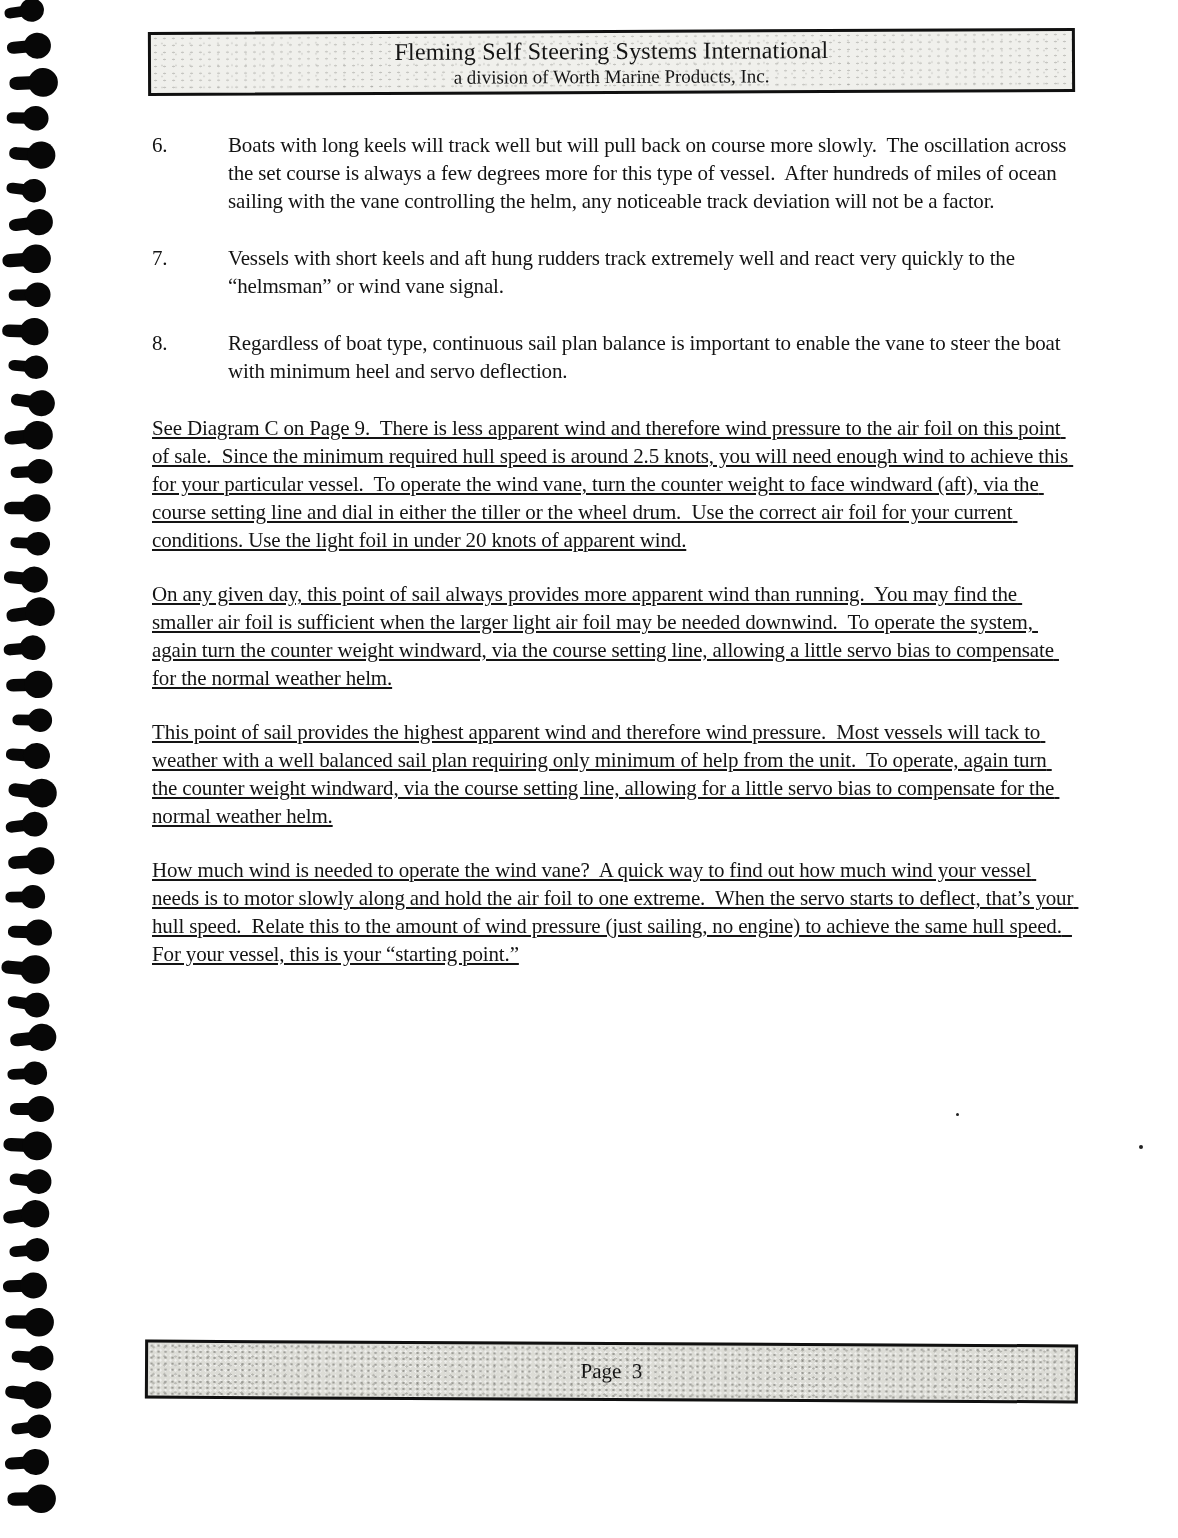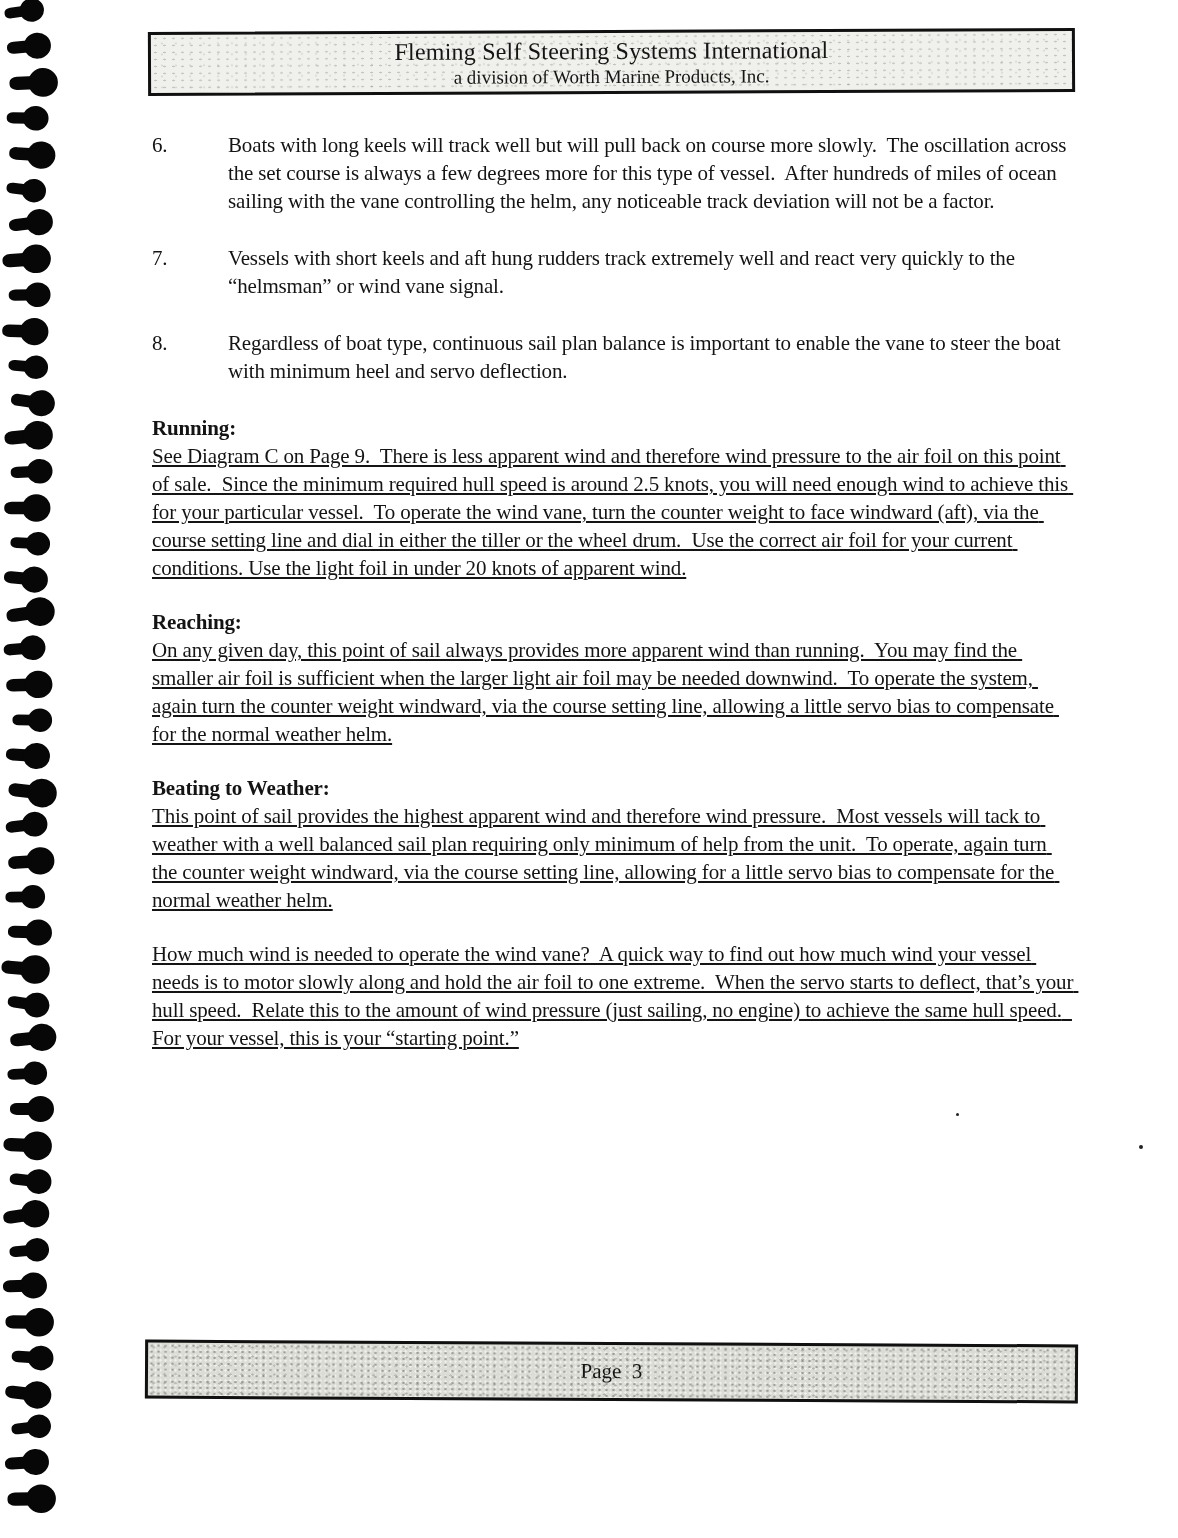--- a/index.html
+++ b/index.html
@@ -137,31 +137,28 @@
     <div class="list-num">7.</div>
     <div class="list-text">Vessels with short keels and aft hung rudders track extremely well and react very quickly to the “helmsman” or wind vane signal.</div>
   </div>
 
   <div class="list-item">
     <div class="list-num">8.</div>
     <div class="list-text">Regardless of boat type, continuous sail plan balance is important to enable the vane to steer the boat with minimum heel and servo deflection.</div>
   </div>
 
   <div class="section" style="margin-top:25px;">
-    <div class="section-heading">Running:</div>
     <div class="section-body">See Diagram C on Page 9.  There is less apparent wind and therefore wind pressure to the air foil on this point of sale.  Since the minimum required hull speed is around 2.5 knots, you will need enough wind to achieve this for your particular vessel.  To operate the wind vane, turn the counter weight to face windward (aft), via the course setting line and dial in either the tiller or the wheel drum.  Use the correct air foil for your current conditions. Use the light foil in under 20 knots of apparent wind.</div>
   </div>
 
   <div class="section">
-    <div class="section-heading">Reaching:</div>
     <div class="section-body">On any given day, this point of sail always provides more apparent wind than running.  You may find the smaller air foil is sufficient when the larger light air foil may be needed downwind.  To operate the system, again turn the counter weight windward, via the course setting line, allowing a little servo bias to compensate for the normal weather helm.</div>
   </div>
 
   <div class="section">
-    <div class="section-heading">Beating to Weather:</div>
     <div class="section-body">This point of sail provides the highest apparent wind and therefore wind pressure.  Most vessels will tack to weather with a well balanced sail plan requiring only minimum of help from the unit.  To operate, again turn the counter weight windward, via the course setting line, allowing for a little servo bias to compensate for the normal weather helm.</div>
   </div>
 
   <div class="section">
     <div class="section-body">How much wind is needed to operate the wind vane?  A quick way to find out how much wind your vessel needs is to motor slowly along and hold the air foil to one extreme.  When the servo starts to deflect, that’s your hull speed.  Relate this to the amount of wind pressure (just sailing, no engine) to achieve the same hull speed.  For your vessel, this is your “starting point.”</div>
   </div>
 
 </div>
 
 <div class="speck speck-1"></div>

